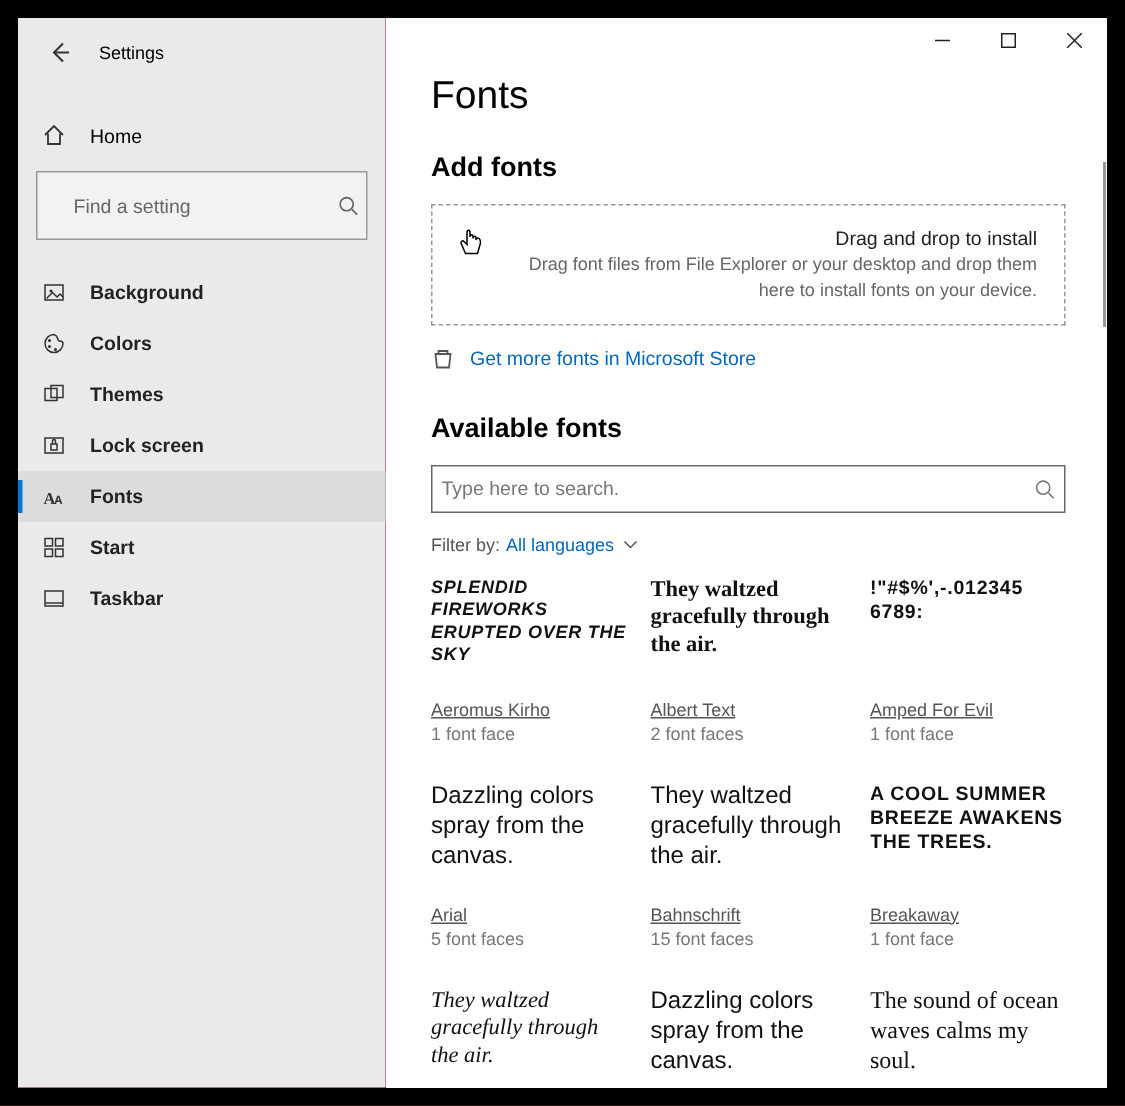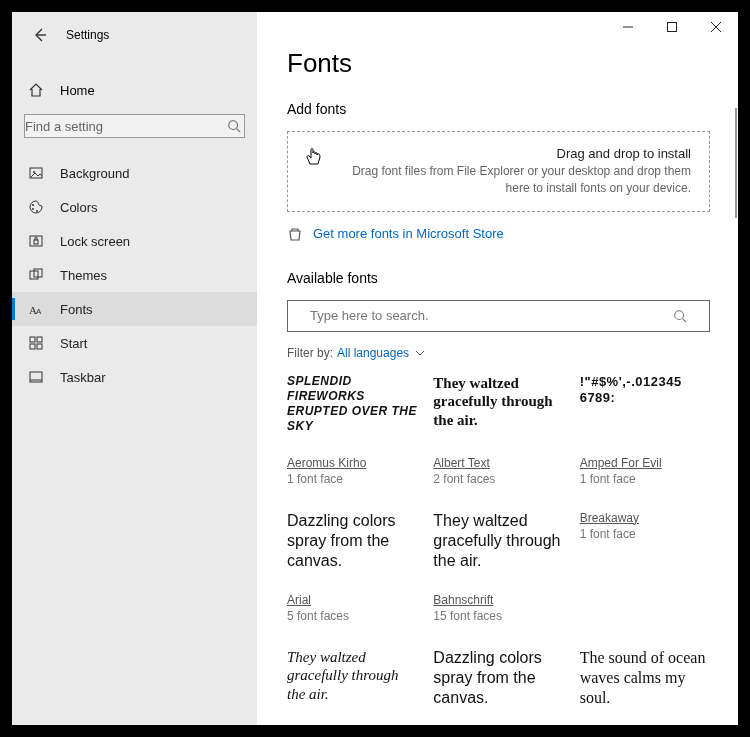--- a/index.html
+++ b/index.html
@@ -61,24 +61,24 @@
   display: flex;
   align-items: center;
   justify-content: center;
   margin-right: 14px;
   color: #333;
 }
 .search-box {
   margin: 6px 12px 18px 12px;
   border: 1px solid #999;
   background: #f2f2f2;
-  height: 24px;
-  display: flex;
-  align-items: center;
-  padding: 0 0;
+  height: 46px;
+  display: flex;
+  align-items: center;
+  padding: 0 24px;
 }
 .search-box input {
   flex: 1;
   border: none;
   background: transparent;
   outline: none;
   font-size: 13px;
   color: #666;
 }
 .search-box input::placeholder { color: #666; }
@@ -88,26 +88,27 @@
   align-items: center;
   justify-content: center;
 }
 .category-label {
   font-weight: 600;
   font-size: 13px;
   padding: 8px 14px 14px 14px;
 }
 .nav-item {
   display: flex;
-  align-items: flex-end;
+  align-items: flex-start;
   padding: 9px 12px 9px 14px;
   cursor: pointer;
   font-size: 13px;
   color: #222;
   position: relative;
+  font-weight: bold;
 }
 .nav-item.active {
   background: #dcdcdc;
 }
 .nav-item.active::before {
   content: "";
   position: absolute;
   left: 0;
   top: 6px;
   bottom: 6px;
@@ -136,22 +137,22 @@
   justify-content: center;
   cursor: pointer;
   color: #222;
 }
 .page-title {
   font-size: 26px;
   font-weight: 400;
   margin-bottom: 22px;
 }
 .section-title {
-  font-size: 14px;
-  font-weight: 400;
+  font-size: 18px;
+  font-weight: 700;
   margin-bottom: 14px;
 }
 .drop-zone {
   border: 1px dashed #999;
   padding: 14px 18px;
   display: flex;
   align-items: flex-start;
   margin-bottom: 14px;
   position: relative;
   text-align: right;
@@ -187,21 +188,21 @@
 }
 .store-link .icon {
   margin-right: 10px;
   color: #555;
 }
 .font-search {
   border: 1px solid #666;
   height: 32px;
   display: flex;
   align-items: center;
-  padding: 0 22px;
+  padding: 0 6px;
   margin-bottom: 14px;
 }
 .font-search input {
   flex: 1;
   border: none;
   outline: none;
   font-size: 13px;
 }
 .font-search input::placeholder { color: #777; }
 .filter-row {
@@ -345,35 +346,35 @@
               <circle cx="5" cy="6" r="1" fill="#333"></circle>
               <circle cx="5" cy="10" r="1" fill="#333"></circle>
               <circle cx="9" cy="12" r="1" fill="#333"></circle>
             </svg>
           </span>
       <span>Colors</span>
     </div>
     <div class="nav-item">
       <span class="icon">
             <svg width="16" height="16" viewBox="0 0 16 16">
+              <rect x="2" y="4" width="8" height="8" stroke="#333" fill="none"></rect>
+              <rect x="6" y="2" width="8" height="8" stroke="#333" fill="none"></rect>
+            </svg>
+          </span>
+      <span>Themes</span>
+    </div>
+    <div class="nav-item">
+      <span class="icon">
+            <svg width="16" height="16" viewBox="0 0 16 16">
               <rect x="2" y="3" width="12" height="10" stroke="#333" fill="none"></rect>
               <rect x="6" y="7" width="4" height="4" stroke="#333" fill="none"></rect>
               <path d="M7 7 V5 A1 1 0 0 1 9 5 V7" stroke="#333" fill="none"></path>
             </svg>
           </span>
       <span>Lock screen</span>
-    </div>
-    <div class="nav-item">
-      <span class="icon">
-            <svg width="16" height="16" viewBox="0 0 16 16">
-              <rect x="2" y="4" width="8" height="8" stroke="#333" fill="none"></rect>
-              <rect x="6" y="2" width="8" height="8" stroke="#333" fill="none"></rect>
-            </svg>
-          </span>
-      <span>Themes</span>
     </div>
     <div class="nav-item active">
       <span class="icon">
             <svg width="16" height="16" viewBox="0 0 16 16">
               <text x="1" y="13" font-size="11" font-family="serif" fill="#333">A</text>
               <text x="8" y="13" font-size="8" fill="#333">A</text>
             </svg>
           </span>
       <span>Fonts</span>
     </div>
@@ -490,20 +491,21 @@
         <div class="preview arial">Dazzling colors spray from the canvas.</div>
         <div class="font-name">Arial</div>
         <div class="font-faces">5 font faces</div>
       </div>
       <div class="font-card">
         <div class="preview bahn">They waltzed gracefully through the air.</div>
         <div class="font-name">Bahnschrift</div>
         <div class="font-faces">15 font faces</div>
       </div>
       <div class="font-card">
+        <div class="preview grunge">A COOL SUMMER BREEZE AWAKENS THE TREES.</div>
         <div class="font-name">Breakaway</div>
         <div class="font-faces">1 font face</div>
       </div>
       <div class="font-card">
         <div class="preview script">They waltzed gracefully through the air.</div>
       </div>
       <div class="font-card">
         <div class="preview arial">Dazzling colors spray from the canvas.</div>
       </div>
       <div class="font-card">

